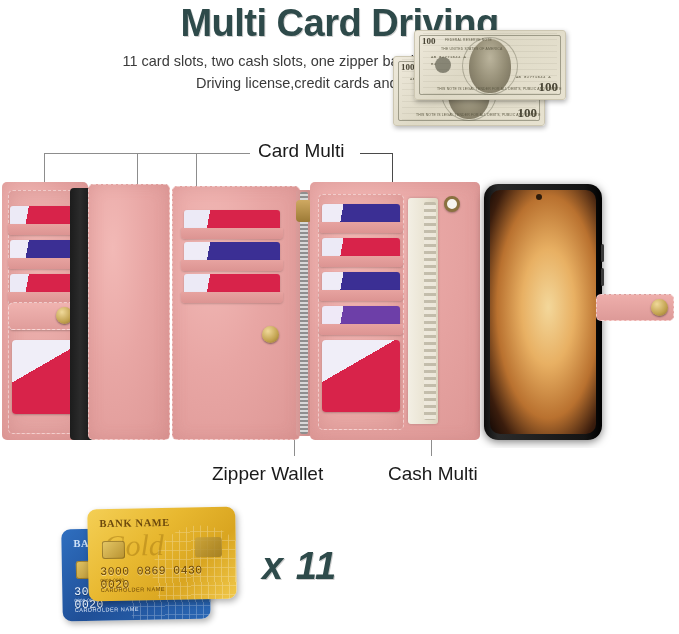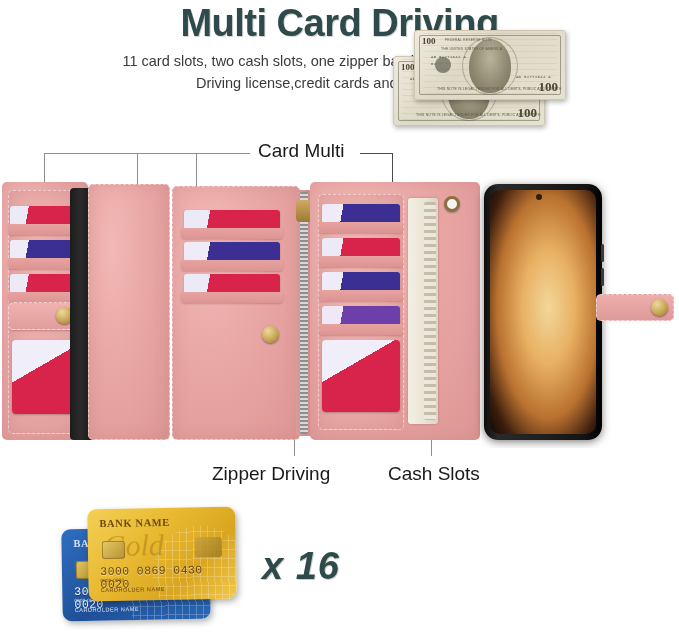--- a/index.html
+++ b/index.html
@@ -292,22 +292,22 @@
 
 <div id="page">
 
   <div class="title">Multi Card Driving</div>
   <div class="subtitle">
     <span>11 card slots, two cash slots, one zipper bag help you store ID card.</span>
     <span>Driving license,credit cards and several cash</span>
   </div>
 
   <div class="callout" id="lbl-card-slots">Card Multi</div>
-  <div class="callout" id="lbl-zipper">Zipper Driving</div>
-  <div class="callout" id="lbl-cash">Cash Slots</div>
+  <div class="callout" id="lbl-zipper">Zipper Wallet</div>
+  <div class="callout" id="lbl-cash">Cash Multi</div>
 
   <div class="leader h thin" style="left:44px;  top:153px; width:206px;"></div>
   <div class="leader h" style="left:360px; top:153px; width:32px;"></div>
 
   <div class="leader v thin" style="left:44px;  top:153px; height:63px;"></div>
   <div class="leader v thin" style="left:137px; top:153px; height:60px;"></div>
   <div class="leader v thin" style="left:196px; top:153px; height:53px;"></div>
   <div class="leader v" style="left:392px; top:153px; height:62px;"></div>
 
   <div class="dot" style="left:39px;  top:213px;"></div>
@@ -404,21 +404,21 @@
       <div class="gold-script">Gold</div>
       <div class="bank-name">BANK NAME</div>
       <div class="chip"></div>
       <div class="hologram"></div>
       <div class="card-num">3000 0869 0430 0020</div>
       <div class="card-sub">0000-0000</div>
       <div class="card-holder">CARDHOLDER NAME</div>
     </div>
   </div>
 
-  <div id="times-eleven">x 16</div>
+  <div id="times-eleven">x 11</div>
 
   <div class="note" id="note-back">
     <div class="note-lines"></div>
     <div class="note-frame"></div>
     <div class="note-oval"></div>
     <div class="note-portrait"></div>
     <div class="note-seal"></div>
     <div class="note-100 tl">100</div>
     <div class="note-100">100</div>
     <div class="note-txt" style="left:30px; top:7px;">FEDERAL RESERVE NOTE</div>

